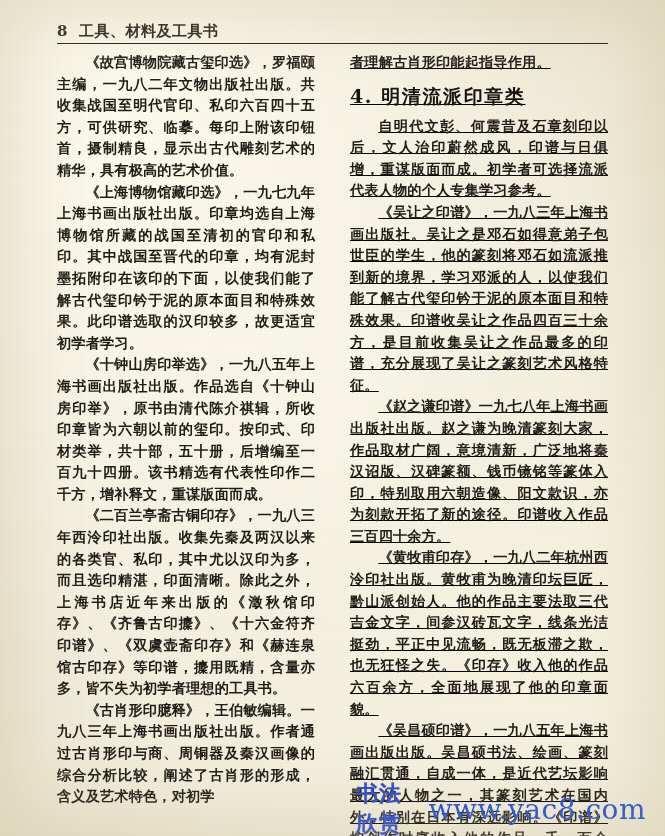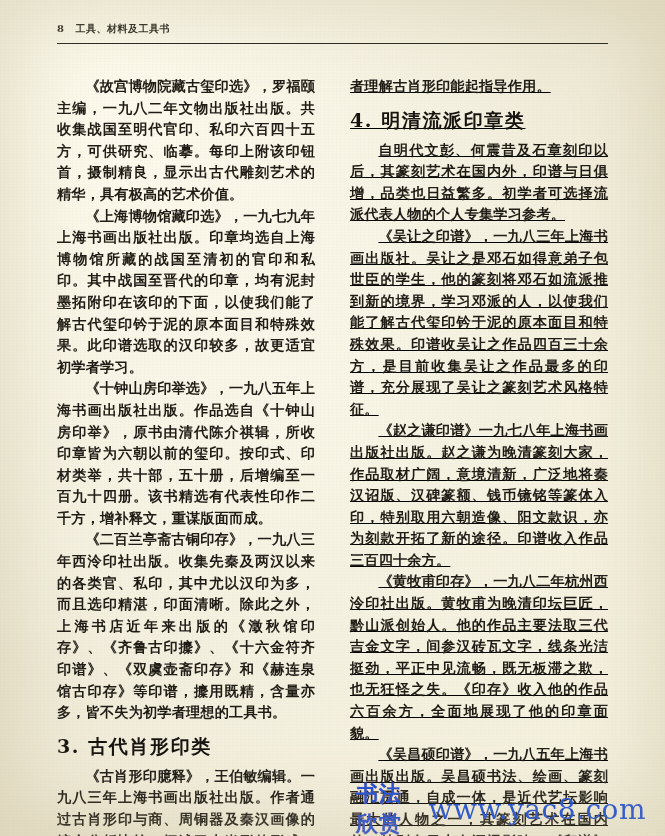--- a/index.html
+++ b/index.html
@@ -47,21 +47,21 @@
 
   
   .runhead {
     position: absolute;
     left: 57px;
     top: 22px;
     width: 551px;
     height: 24px;
   }
   .runhead-text {
-    font-size: 10px;
+    font-size: 15px;
     color: #2b2720;
     letter-spacing: 0.5px;
     white-space: nowrap;
     font-weight: 600;
   }
   .runhead-num {
     display: inline-block;
     margin-right: 11px;
   }
   .runhead-rule {
@@ -79,21 +79,20 @@
     left: 57px;
     top: 52px;
     width: 551px;
     height: 730px;
   }
   .col {
     position: absolute;
     top: 0;
     width: 258px;
     height: 730px;
-    margin-top: 24px;
   }
   .col-left  { left: 0; }
   .col-right { left: 293px; text-decoration: underline; }
 
   p.para {
     margin: 0 0 0 0;
     font-size: 14.2px;
     line-height: 21.6px;
     color: #1f1c16;
     text-align: justify;
@@ -152,28 +151,27 @@
     <div class="runhead-rule"></div>
   </div>
 
   <div class="cols">
 
     <div class="col col-left">
       <p class="para">《故宫博物院藏古玺印选》，罗福颐主编，一九八二年文物出版社出版。共收集战国至明代官印、私印六百四十五方，可供研究、临摹。每印上附该印钮首，摄制精良，显示出古代雕刻艺术的精华，具有极高的艺术价值。</p>
       <p class="para">《上海博物馆藏印选》，一九七九年上海书画出版社出版。印章均选自上海博物馆所藏的战国至清初的官印和私印。其中战国至晋代的印章，均有泥封墨拓附印在该印的下面，以使我们能了解古代玺印钤于泥的原本面目和特殊效果。此印谱选取的汉印较多，故更适宜初学者学习。</p>
       <p class="para">《十钟山房印举选》，一九八五年上海书画出版社出版。作品选自《十钟山房印举》，原书由清代陈介祺辑，所收印章皆为六朝以前的玺印。按印式、印材类举，共十部，五十册，后增编至一百九十四册。该书精选有代表性印作二千方，增补释文，重谋版面而成。</p>
       <p class="para">《二百兰亭斋古铜印存》，一九八三年西泠印社出版。收集先秦及两汉以来的各类官、私印，其中尤以汉印为多，而且选印精湛，印面清晰。除此之外，上海书店近年来出版的《澂秋馆印存》、《齐鲁古印攈》、《十六金符齐印谱》、《双虞壶斋印存》和《赫连泉馆古印存》等印谱，攈用既精，含量亦多，皆不失为初学者理想的工具书。</p>
-      <h3 class="section">3. 古代肖形印类</h3>
       <p class="para">《古肖形印臆释》，王伯敏编辑。一九八三年上海书画出版社出版。作者通过古肖形印与商、周铜器及秦汉画像的综合分析比较，阐述了古肖形的形成，含义及艺术特色，对初学</p>
     </div>
 
     <div class="col col-right">
       <p class="para noindent">者理解古肖形印能起指导作用。</p>
       <h3 class="section">4. 明清流派印章类</h3>
-      <p class="para">自明代文彭、何震昔及石章刻印以后，其篆刻艺术在国内外，印谱与日俱增，品类也日益繁多。初学者可选择流派代表人物的个人专集学习参考。</p>
+      <p class="para">自明代文彭、何震昔及石章刻印以后，文人治印蔚然成风，印谱与日俱增，重谋版面而成。初学者可选择流派代表人物的个人专集学习参考。</p>
       <p class="para">《吴让之印谱》，一九八三年上海书画出版社。吴让之是邓石如得意弟子包世臣的学生，他的篆刻将邓石如流派推到新的境界，学习邓派的人，以使我们能了解古代玺印钤于泥的原本面目和特殊效果。印谱收吴让之作品四百三十余方，是目前收集吴让之作品最多的印谱，充分展现了吴让之篆刻艺术风格特征。</p>
       <p class="para">《赵之谦印谱》一九七八年上海书画出版社出版。赵之谦为晚清篆刻大家，作品取材广阔，意境清新，广泛地将秦汉诏版、汉碑篆额、钱币镜铭等篆体入印，特别取用六朝造像、阳文款识，亦为刻款开拓了新的途径。印谱收入作品三百四十余方。</p>
       <p class="para">《黄牧甫印存》，一九八二年杭州西泠印社出版。黄牧甫为晚清印坛巨匠，黔山派创始人。他的作品主要法取三代吉金文字，间参汉砖瓦文字，线条光洁挺劲，平正中见流畅，既无板滞之欺，也无狂怪之失。《印存》收入他的作品六百余方，全面地展现了他的印章面貌。</p>
       <p class="para">《吴昌硕印谱》，一九八五年上海书画出版出版。吴昌硕书法、绘画、篆刻融汇贯通，自成一体，是近代艺坛影响最大的人物之一，其篆刻艺术在国内外，特别在日本有深远影响。《印谱》按创作时序收入他的作品一千一百余方，可帮助我们全面地了解吴昌硕篆刻艺术的特色，可窥见他初学浙派，后继邓石如、吴让之，遂将石鼓文、泥封、砖瓦等文字融化入印钝刀入石形成雄厚苍劲的独特风格。</p>
     </div>
 
   </div>
 
   <div class="watermark">
     <span class="wm-cn">书法欣赏</span>

